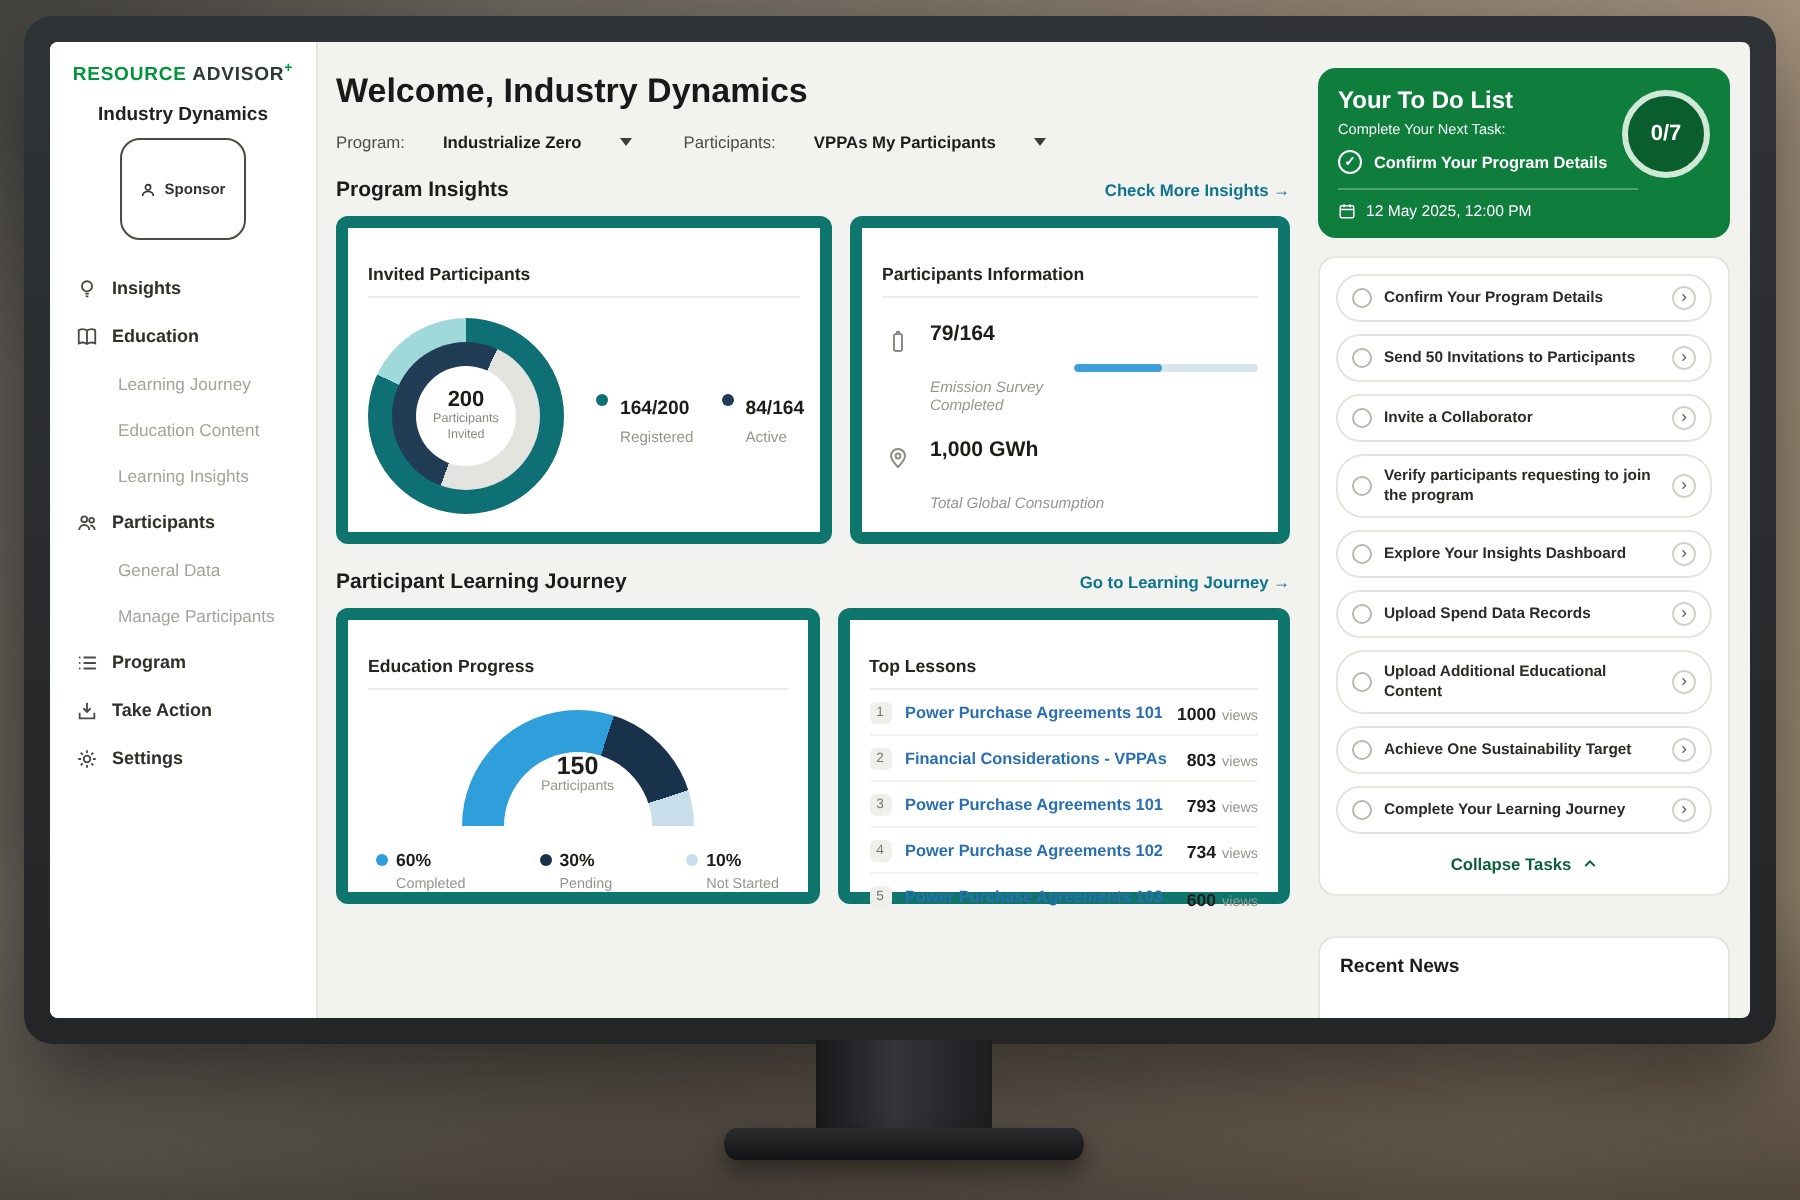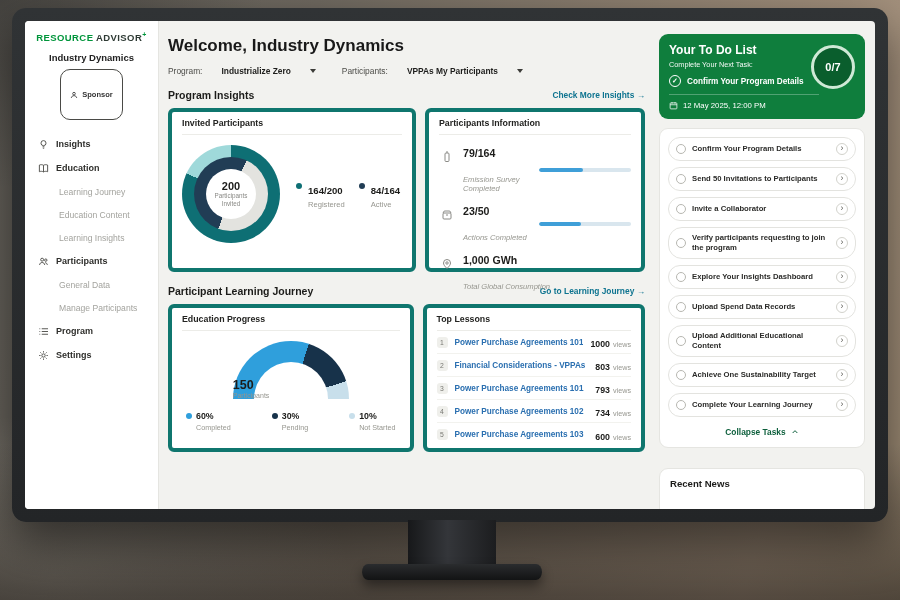--- a/index.html
+++ b/index.html
@@ -40,21 +40,21 @@
   .main{position:absolute;left:134px;top:0;width:494px;height:100%;padding:10px 8px 0 9px;}
   .welcome{font-size:17px;font-weight:bold;color:#191919;margin-top:5px;}
   .filters{display:flex;align-items:center;gap:26px;margin-top:10px;font-size:8.4px;color:#4c4c48;}
   .filter{display:flex;align-items:center;gap:19px;cursor:pointer;}
   .filter b{color:#1d1d1b;}
   .chev{width:0;height:0;border-left:3.2px solid transparent;border-right:3.2px solid transparent;border-top:4.2px solid #3c3c38;display:inline-block;}
   .sec-head{display:flex;align-items:center;justify-content:space-between;margin-top:13px;}
   .sec-title{font-size:10.5px;font-weight:bold;color:#1c1c1a;}
   .sec-link{font-size:8.4px;font-weight:bold;color:#0e7490;cursor:pointer;}
   .cards{display:flex;gap:9px;margin-top:7px;}
-  .card{background:#fff;border:4px solid #0f766e;border-radius:6px;padding:6px 10px;}
+  .card{background:#fff;border:6px solid #0f766e;border-radius:6px;padding:18px 10px;}
   .card-title{font-size:8.8px;font-weight:bold;color:#242422;border-bottom:1px solid #ececE8;padding-bottom:6px;}
 
   
   .card-invited{width:248px;height:164px;}
   .inv-body{display:flex;align-items:center;gap:16px;margin-top:10px;}
   .donut{width:98px;height:98px;border-radius:50%;position:relative;flex:none;
     background:conic-gradient(#0e6f74 0 295deg,#9fd9da 295deg 360deg);}
   .donut::before{content:"";position:absolute;inset:12px;border-radius:50%;
     background:conic-gradient(from 200deg,#213d55 0 185deg,#e3e3df 185deg 360deg);}
   .donut::after{content:"";position:absolute;inset:24px;border-radius:50%;background:#fff;}
@@ -75,21 +75,21 @@
   .mlabel{font-size:7.6px;color:#96968f;margin-top:16px;font-style:italic;}
   .mbar{margin-left:auto;align-self:center;width:92px;height:4px;border-radius:2px;background:#d9e6ee;overflow:hidden;flex:none;}
   .mbar i{display:block;height:100%;background:#3f9fd8;border-radius:2px;}
 
   
   .card-edu{width:248px;height:148px;}
   .gauge{width:116px;height:58px;position:relative;overflow:hidden;margin:10px auto 0;}
   .gauge::before{content:"";position:absolute;left:0;top:0;width:116px;height:116px;border-radius:50%;
     background:conic-gradient(from 270deg,#2f9fdc 0 108deg,#17324a 108deg 162deg,#c8dfeb 162deg 180deg,transparent 180deg 360deg);}
   .gauge::after{content:"";position:absolute;left:21px;top:21px;width:74px;height:74px;border-radius:50%;background:#fff;}
-  .gauge-center{position:absolute;left:0;bottom:0;width:100%;z-index:1;}
+  .gauge-center{position:absolute;left:0;bottom:16px;width:100%;text-align:center;z-index:1;}
   .gauge-center .v{font-size:12.5px;font-weight:bold;color:#1c1c1a;}
   .gauge-center .l{font-size:7px;color:#96968f;}
   .edu-leg{display:flex;justify-content:space-between;margin-top:12px;padding:0 4px;}
   .edu-leg .item .row1{display:flex;align-items:center;gap:4px;font-size:8.8px;font-weight:bold;color:#1c1c1a;}
   .edu-leg .item .row2{font-size:7.2px;color:#96968f;margin-top:2px;padding-left:10px;}
 
   
   .card-lessons{flex:1;height:148px;}
   .lesson{display:flex;align-items:center;gap:7px;height:23px;border-bottom:1px solid #f2f2ee;cursor:pointer;}
   .lesson:last-child{border-bottom:none;}
@@ -175,20 +175,26 @@
             <span>General Data</span>
           </div>
         <div class="nav-sub">
             <span>Manage Participants</span>
           </div>
         <div class="nav-item">
           <svg width="11" height="11" viewBox="0 0 24 24" fill="none" stroke-width="2" stroke-linecap="round">
               <path d="M9 6h12M9 12h12M9 18h12M4 6h.01M4 12h.01M4 18h.01"></path>
             </svg>
           <span>Program</span>
+        </div>
+        <div class="nav-item">
+          <svg width="11" height="11" viewBox="0 0 24 24" fill="none" stroke-width="2">
+              <path d="M12 3v10M8 9l4 4 4-4M4 14v6h16v-6"></path>
+            </svg>
+          <span>Take Action</span>
         </div>
         <div class="nav-item">
           <svg width="11" height="11" viewBox="0 0 24 24" fill="none" stroke-width="2">
               <circle cx="12" cy="12" r="3.6"></circle>
               <path d="M12 2.5v3M12 18.5v3M2.5 12h3M18.5 12h3M5.2 5.2l2.1 2.1M16.7 16.7l2.1 2.1M5.2 18.8l2.1-2.1M16.7 7.3l2.1-2.1"></path>
             </svg>
           <span>Settings</span>
         </div>
       </div>
     </div>
@@ -250,35 +256,20 @@
                 <div class="mval">79/164</div>
                 <div class="mlabel">Emission Survey Completed</div>
               </div>
             <div class="mbar">
                 <i style="width:48%"></i>
               </div>
           </div>
           <div class="metric">
             <span class="micon">
                 <svg width="12" height="12" viewBox="0 0 24 24" fill="none" stroke="#8a8a86" stroke-width="2">
-                  <rect x="4" y="8" width="16" height="12" rx="2"></rect>
-                  <path d="M4 8l2.5-4h11L20 8M10 12h4"></path>
-                </svg>
-              </span>
-            <div>
-                <div class="mval">23/50</div>
-                <div class="mlabel">Actions Completed</div>
-              </div>
-            <div class="mbar">
-                <i style="width:46%"></i>
-              </div>
-          </div>
-          <div class="metric">
-            <span class="micon">
-                <svg width="12" height="12" viewBox="0 0 24 24" fill="none" stroke="#8a8a86" stroke-width="2">
                   <path d="M12 21c5-5 7-8 7-11a7 7 0 1 0-14 0c0 3 2 6 7 11z"></path>
                   <circle cx="12" cy="10" r="2.4"></circle>
                 </svg>
               </span>
             <div>
                 <div class="mval">1,000 GWh</div>
                 <div class="mlabel">Total Global Consumption</div>
               </div>
           </div>
         </div>

